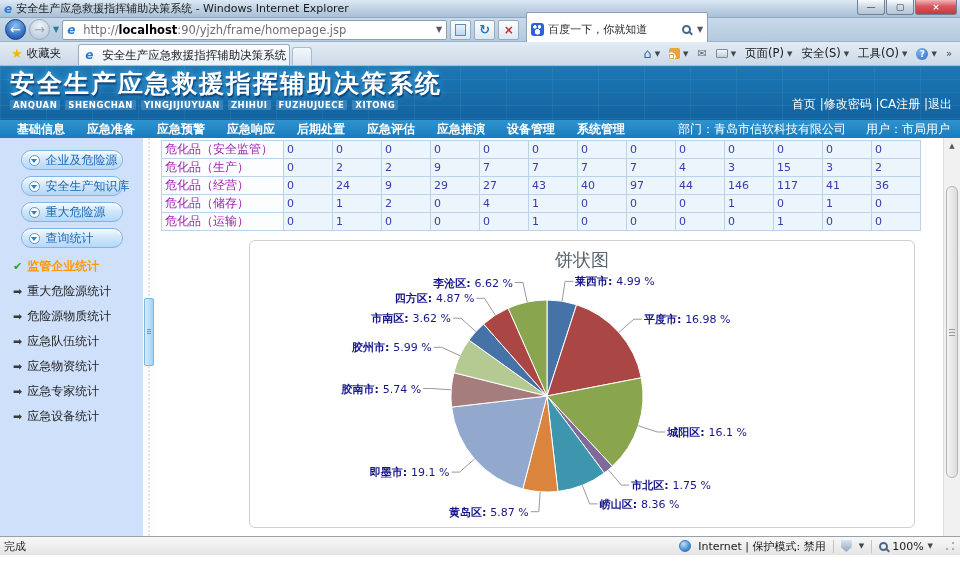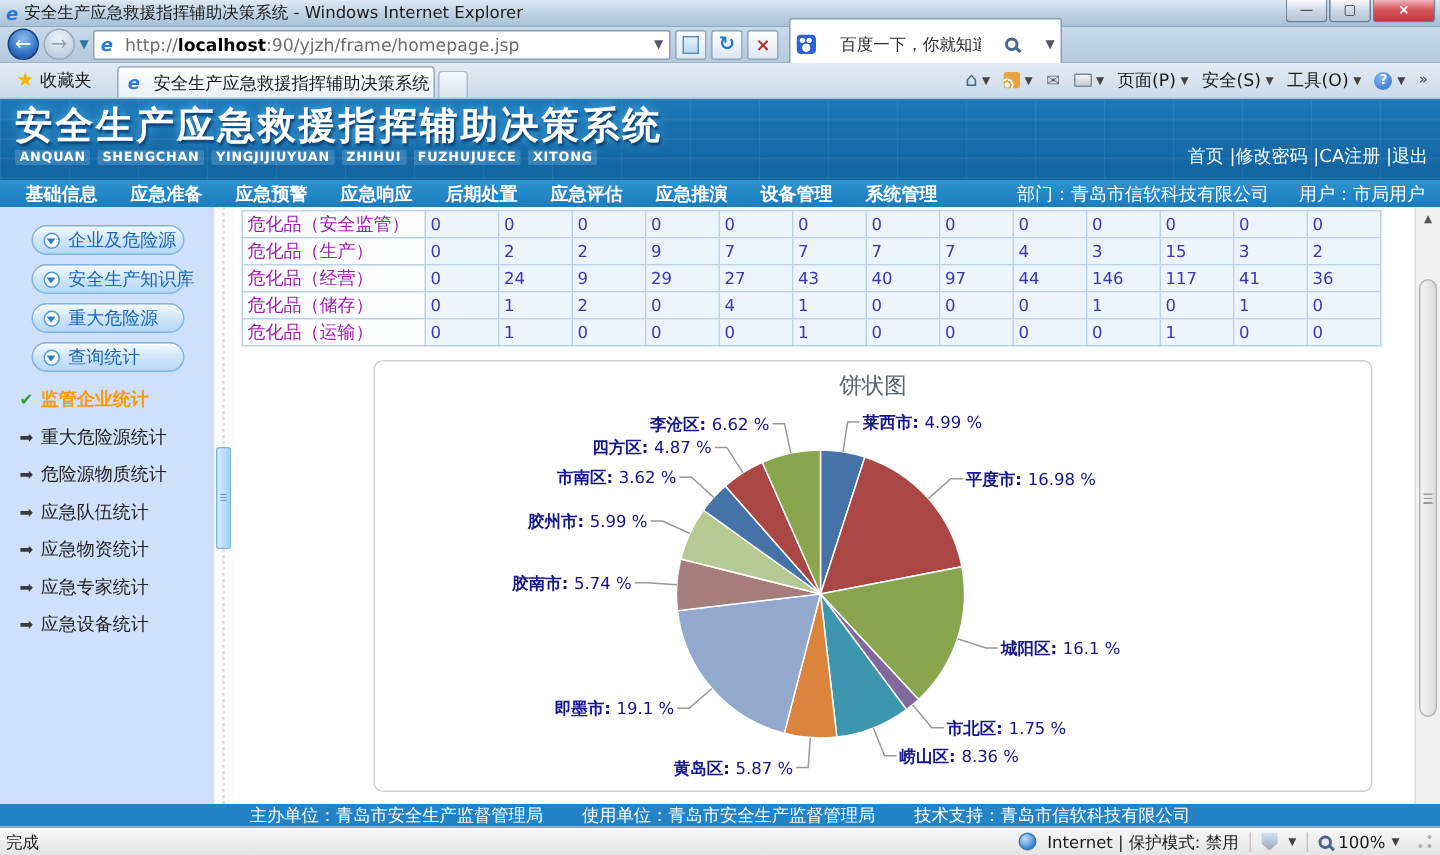--- a/index.html
+++ b/index.html
@@ -34,21 +34,21 @@
   .url-proto,.url-path { color:#6e6e6e; } .url-host { color:#000; font-weight:bold; }
   .addr-dd { margin-left:auto; color:#556; font-size:8px; cursor:pointer; }
   .minibtn { height:20px; min-width:21px; border:1px solid #96abc0; border-radius:2px;
     background:linear-gradient(#fdfeff,#dde8f2); display:flex; align-items:center; justify-content:center;
     font-size:11px; cursor:pointer; }
   .compat-glyph { width:11px; height:12px; background:linear-gradient(#e8f2fb,#bcd6ee);
     border:1px solid #5a8cc0; }
   .refresh-glyph { color:#1f78c8; font-size:13px; font-weight:bold; }
   .stop-glyph { color:#c02b2b; font-size:12px; font-weight:bold; }
   .searchbox { width:182px; height:35px; background:#fff; border:1px solid #8ba0b6; border-radius:2px;
-    display:flex; align-items:center; gap:16px; padding:0 4px; margin-left:4px; }
+    display:flex; align-items:center; gap:4px; padding:0 4px; margin-left:4px; }
   .baidu-icon { width:13px; height:13px; border-radius:3px; flex:0 0 13px;
     background:radial-gradient(circle at 30% 30%,#fff 1.5px,transparent 2px),
                radial-gradient(circle at 65% 30%,#fff 1.5px,transparent 2px),
                radial-gradient(circle at 50% 68%,#fff 2.5px,transparent 3px),#2f62d8; }
   .searchbox input { border:none; outline:none; flex:1; font-size:11px; min-width:0;
     font-family:"DejaVu Sans","Liberation Sans",sans-serif; color:#222; background:transparent; }
   .searchbox input::placeholder { color:#2a2a2a; opacity:1; }
   .mag-icon { width:9px; height:9px; border:2px solid #49688c; border-radius:50%; position:relative; cursor:pointer; }
   .mag-icon::after { content:""; position:absolute; width:5px; height:2px; background:#49688c;
     transform:rotate(45deg); right:-4px; bottom:-2px; }
@@ -126,21 +126,21 @@
     background:repeating-linear-gradient(180deg,#5a9ed0 0 1px,transparent 1px 2px); }
 
   .content { flex:1; padding:2px 0 0 3px; overflow:hidden; }
   table.stats { border-collapse:collapse; table-layout:fixed; margin-left:2px; }
   table.stats td { border:1px solid #b9d4ea; height:17px; padding:0 3px; overflow:hidden; white-space:nowrap; }
   td.rowlabel { width:122px; background:#fbfdff; font-size:12px; color:#a21caf; }
   td.num { width:49px; background:#edf5fc; color:#3939b0; font-size:11px; }
 
   .chart-panel { margin:9px 0 0 90px; width:666px; height:288px; border:1px solid #cfcfcf;
     border-radius:6px; background:#fff; overflow:hidden; }
-  .chart-title { text-align:center; color:#5a6570; font-size:15px; padding-top:7px; height:28px; }
+  .chart-title { text-align:center; color:#5a6570; font-size:18px; padding-top:7px; height:28px; }
   .pie-name { font-weight:bold; }
 
   .page-scrollbar { width:17px; flex:0 0 17px; background:#f1f1f1; border-left:1px solid #dedede; position:relative; }
   .ps-arrow { position:absolute; top:4px; left:0; width:100%; text-align:center; font-size:7px; color:#555; cursor:pointer; }
   .ps-thumb { position:absolute; top:48px; left:2px; width:12px; height:292px;
     background:linear-gradient(90deg,#f4f4f4,#dcdcdc); border:1px solid #b4b4b4; border-radius:6px; cursor:grab; }
   .ps-thumb::after { content:""; position:absolute; left:2px; right:2px; top:142px; height:7px;
     background:repeating-linear-gradient(180deg,#9a9a9a 0 1px,transparent 1px 3px); }
 
   
@@ -464,25 +464,20 @@
           </svg>
       </div>
     </div>
 
     <div class="page-scrollbar">
       <div class="ps-arrow">▲</div>
       <div class="ps-thumb"></div>
     </div>
   </div>
 
-  <div class="page-footer" id="page-footer">
-      <span>主办单位：青岛市安全生产监督管理局</span>
-      <span>使用单位：青岛市安全生产监督管理局</span>
-      <span>技术支持：青岛市信软科技有限公司</span>
-    </div>
 
   <div class="statusbar">
     <span>完成</span>
     <div class="status-right">
       <span class="globe-icon"></span>
       <span>Internet | 保护模式: 禁用</span>
       <span class="vdiv"></span>
       <span class="shield-icon"></span>
       <span class="caret">▼</span>
       <span class="vdiv"></span>

